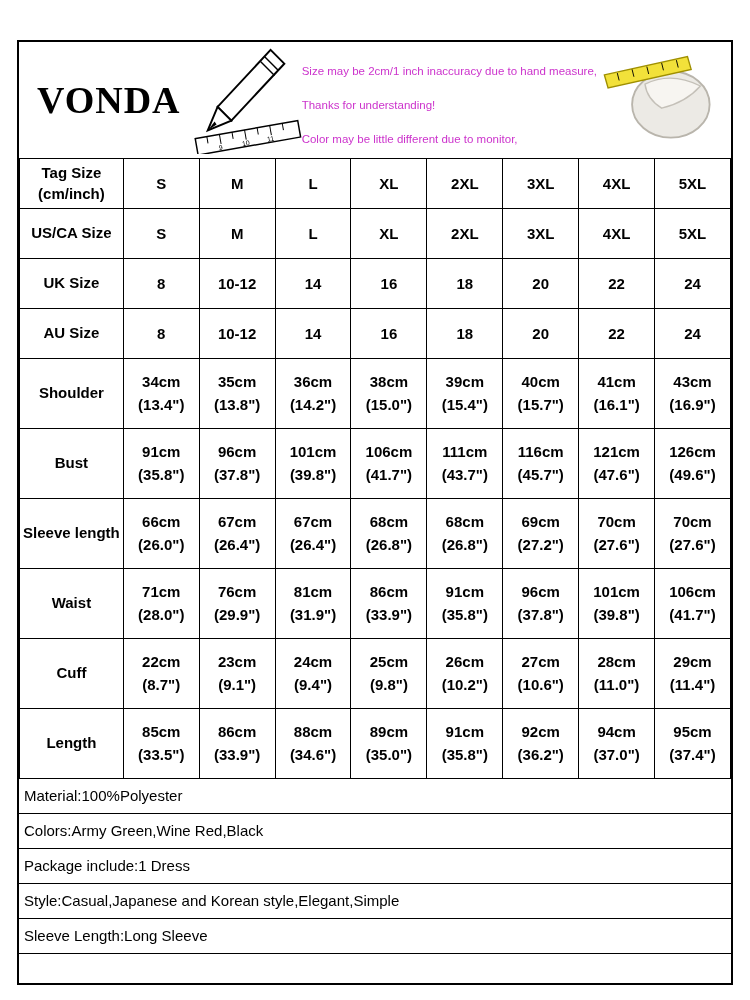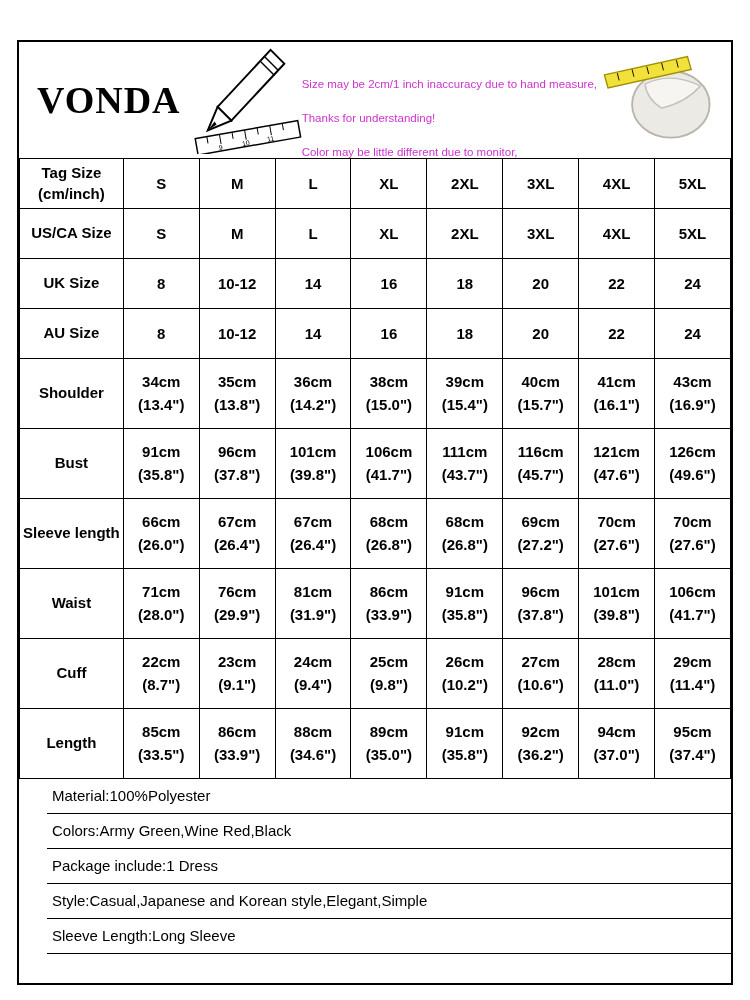--- a/index.html
+++ b/index.html
@@ -19,21 +19,21 @@
 
   
   table { width:100%; border-collapse:collapse; table-layout:fixed; }
   td { border:1px solid #000; text-align:center; vertical-align:middle;
        font-weight:bold; font-size:15px; }
   .row-size td { height:50px; }
   .row-measure td { height:70px; line-height:1.5; }
   .label-cell { line-height:1.35; }
 
   
-  .details { flex:1; display:flex; flex-direction:column;padding-left:28px; }
+  .details { flex:1; display:flex; flex-direction:column; }
   .detail-line { height:35px; line-height:34px; border-bottom:1px solid #000;
                  padding-left:5px; font-size:15px; }
   .filler { flex:1; }
 </style>
 </head>
 <body>
 
 <div class="page">
 
   <div class="header">
@@ -55,21 +55,21 @@
           <text x="74" y="101" font-size="7" font-family="Liberation Sans, sans-serif">11</text>
         </g>
         <polygon points="78,4 92,18 38,76 24,62" fill="#fff" stroke="#000" stroke-width="2"></polygon>
         <polygon points="38,76 24,62 14,86" fill="#fff" stroke="#000" stroke-width="2"></polygon>
         <polygon points="21,77 14,86 23,80" fill="#000"></polygon>
         <line x1="72" y1="11" x2="86" y2="25" stroke="#000" stroke-width="1.5"></line>
         <line x1="68" y1="16" x2="82" y2="30" stroke="#000" stroke-width="1.5"></line>
       </svg>
     </div>
 
-    <div class="notes" style="color: rgb(204, 51, 204); margin-top: 13px;">
+    <div class="notes" style="color: rgb(204, 51, 204);">
         <div class="note-line">Size may be 2cm/1 inch inaccuracy due to hand measure,</div>
         <div class="note-line">Thanks for understanding!</div>
         <div class="note-line">Color may be little different due to monitor,</div>
       </div>
 
     <div class="tape-wrap">
       <svg viewBox="0 0 130 110" width="120" height="104">
         <ellipse cx="80" cy="62" rx="42" ry="36" fill="#eceae5" stroke="#b9b5ac" stroke-width="2"></ellipse>
         <path d="M52,40 Q80,26 112,42 Q96,60 70,66 Q54,56 52,40 Z" fill="#f7f5f1" stroke="#c4c0b8" stroke-width="1.5"></path>
         <path d="M8,30 L98,10 L102,24 L12,44 Z" fill="#f2e13a" stroke="#9f8f00" stroke-width="1.5"></path>

